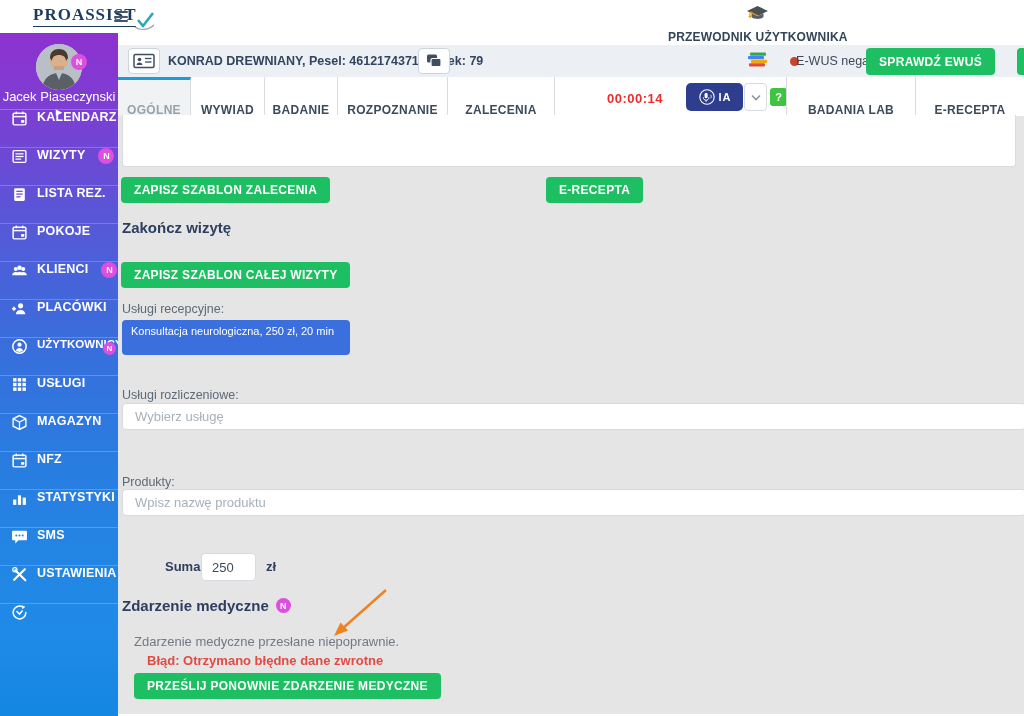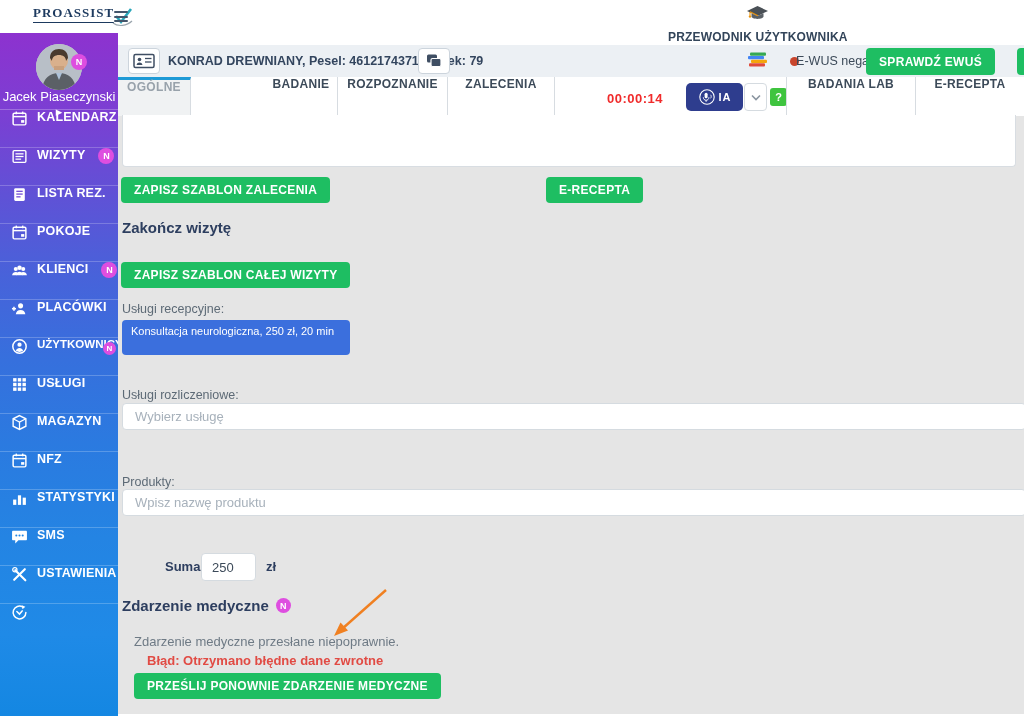--- a/index.html
+++ b/index.html
@@ -4,21 +4,21 @@
 <style>
   * { margin:0; padding:0; box-sizing:border-box; }
   html,body { width:1024px; height:716px; overflow:hidden; }
   body { font-family:"Liberation Sans", sans-serif; background:#fff; }
   .abs { position:absolute; }
   .app { position:relative; width:1024px; height:716px; background:#fff; }
 
   
   .topbar { position:absolute; left:0; top:0; width:100%; height:33px; background:#fff; z-index:5; }
   .logo { position:absolute; left:33px; top:5px; display:flex; align-items:flex-end; cursor:pointer; }
-  .logo-text { font-family:"Liberation Serif", serif; font-weight:700; font-size:13px; letter-spacing:1px; color:#1d3a5f; border-bottom:1px solid #1d3a5f; padding-bottom:1px; }
+  .logo-text { font-family:"Liberation Serif", serif; font-weight:700; font-size:17px; letter-spacing:1px; color:#1d3a5f; border-bottom:1px solid #1d3a5f; padding-bottom:1px; }
   .logo-check { margin-left:-4px; margin-bottom:-4px; }
   .hamburger { position:absolute; left:114px; top:11px; width:14px; cursor:pointer; }
   .hamburger span { display:block; height:2px; background:#44566b; margin-bottom:2.5px; border-radius:1px; }
   .guide { position:absolute; left:668px; top:5px; display:flex; align-items:center; gap:8px; cursor:pointer;flex-direction:column; }
   .guide-label { font-size:12px; font-weight:700; color:#33455a; letter-spacing:.2px; }
 
   
   .sidebar { position:absolute; left:0; top:33px; width:118px; height:683px;
     background:linear-gradient(180deg,#8d32cf 0%,#7b3fd3 12%,#5f52d6 24%,#4763da 36%,#3670dd 48%,#2b7ae0 60%,#2484e3 74%,#1f8ae7 88%,#1487e2 100%); }
   .user-card { position:relative; height:77px; border-bottom:1px solid rgba(255,255,255,.25); cursor:pointer; }
@@ -44,21 +44,21 @@
   .pb-chatbtn { position:absolute; left:300px; top:3px; width:32px; height:26px; background:#fff; border:1px solid #ccd4dc; border-radius:4px; display:flex; align-items:center; justify-content:center; cursor:pointer; }
   .ewus-dot { position:absolute; right:225px; top:12px; width:9px; height:9px; border-radius:50%; background:#c8452c; }
   .ewus-text { position:absolute; right:123px; top:9px; font-size:12.5px; color:#3c4a59; }
   .btn-green { background:#1ebe62; color:#fff; border:none; border-radius:4px; font-family:"Liberation Sans",sans-serif;
     font-size:12px; font-weight:700; letter-spacing:.3px; padding:0 13px; height:26px; cursor:pointer; }
   .pb-ewusbtn { position:absolute; right:29px; top:3px; height:27px; }
   .pb-sliver { position:absolute; right:-4px; top:3px; width:11px; height:27px; background:#1ebe62; border-radius:4px; }
 
   
   .tabrow { position:absolute; left:0; top:44px; width:100%; height:41px; background:#fff; border-bottom:1px solid #d7dce1; }
-  .tab { position:absolute; top:0; height:40px; display:flex; align-items:flex-start; justify-content:center;
+  .tab { position:absolute; top:0; height:40px; display:flex; align-items:flex-end; justify-content:center;
     font-size:12px; font-weight:700; letter-spacing:.3px; color:#3c4a59; border-right:1px solid #d7dce1; cursor:pointer; background:#fff; }
   .tab-active { background:#f0f2f3; color:#98a2ab; border-top:3px solid #1e9ad6; }
   .timer { position:absolute; left:489px; top:14px; font-size:13px; font-weight:700; color:#f02b2b; letter-spacing:.5px; }
   .ia-btn { position:absolute; left:568px; top:6px; width:57px; height:28px; background:#2e3d8e; border-radius:5px;
     display:flex; align-items:center; justify-content:center; gap:3px; cursor:pointer; }
   .ia-label { color:#fff; font-size:11px; font-weight:700; letter-spacing:1px; }
   .ia-chevron { position:absolute; left:626px; top:6px; width:23px; height:28px; background:#fff; border:1px solid #d5dbe0; border-radius:4px;
     display:flex; align-items:center; justify-content:center; cursor:pointer; }
   .help-btn { position:absolute; left:652px; top:11px; width:17px; height:18px; background:#3fc43f; border:none; border-radius:3px;
     color:#fff; font-size:11px; font-weight:700; cursor:pointer; display:flex; align-items:center; justify-content:center; }
@@ -307,20 +307,23 @@
       <span class="ewus-dot"></span>
       <span class="ewus-text">E-WUS negatywny</span>
       <button class="btn-green pb-ewusbtn">SPRAWDŹ EWUŚ</button>
       <div class="pb-sliver"></div>
     </div>
 
     <div class="tabrow">
       <div class="tab tab-active" style="left:0; width:73px;">
           <span>OGÓLNE</span>
         </div>
+      <div class="tab" style="left:73px; width:74px;">
+          <span>WYWIAD</span>
+        </div>
       <div class="tab" style="left:147px; width:73px;">
           <span>BADANIE</span>
         </div>
       <div class="tab" style="left:220px; width:110px;">
           <span>ROZPOZNANIE</span>
         </div>
       <div class="tab" style="left:330px; width:107px;">
           <span>ZALECENIA</span>
         </div>
 

